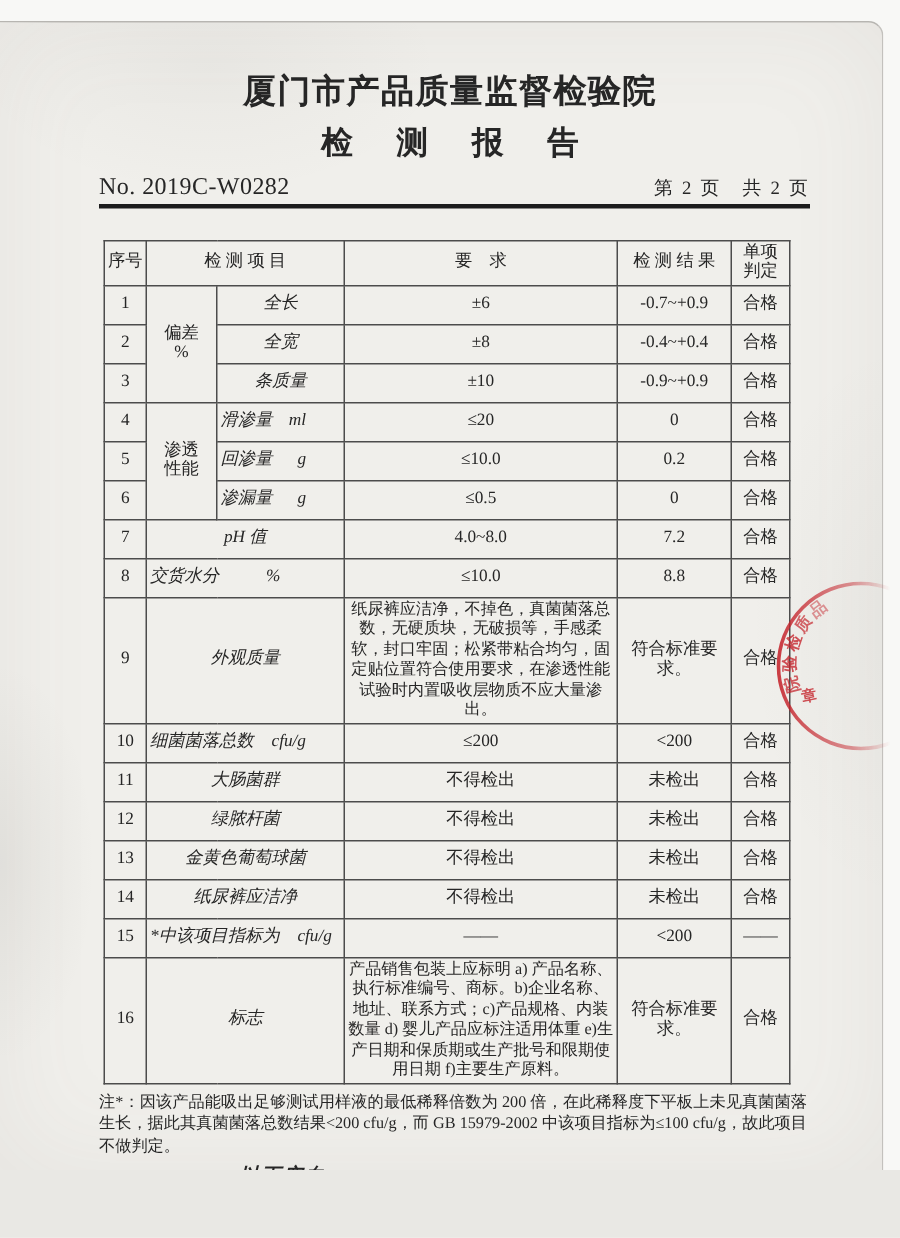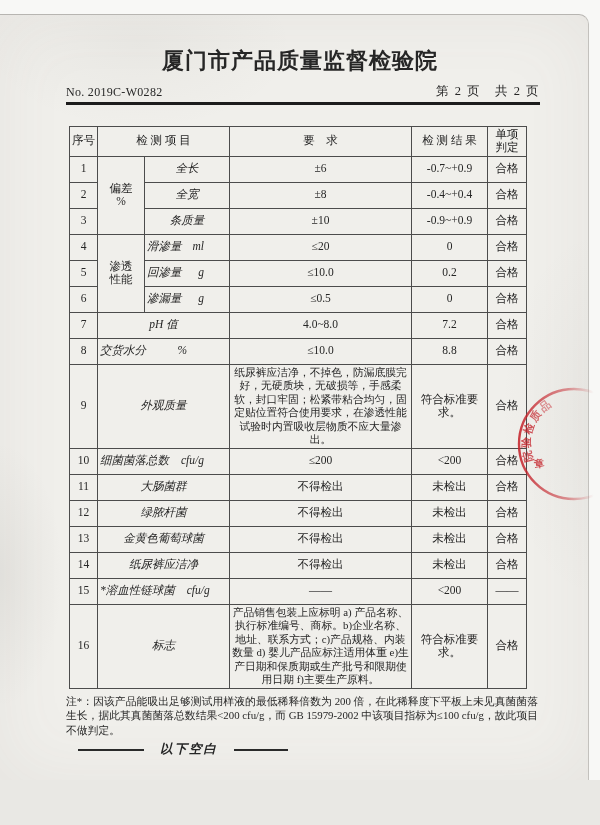--- a/index.html
+++ b/index.html
@@ -20,21 +20,21 @@
     box-shadow: inset 0 0 70px rgba(110,105,95,0.07);
   }
   .content { position:absolute; inset:0; }
 
   .title1 { margin-top:46px; text-align:center; font-size:22px; font-weight:bold; letter-spacing:1px; }
   .title2 { margin-top:5px; text-align:center; font-size:21px; font-weight:bold; letter-spacing:12px; text-indent:12px; }
 
   .meta { margin:7px 60px 0 66px; }
   .cont-note { font-size:11.5px; }
   .meta-row { display:flex; justify-content:space-between; align-items:flex-end; margin-top:2px; }
-  .report-no { font-size:12px; letter-spacing:0.3px;font-family:Liberation Serif, serif; }
+  .report-no { font-size:16px; letter-spacing:0.3px;font-family:Liberation Serif, serif; }
   .page-ind { font-size:12.5px; letter-spacing:1.5px; }
   .rule { height:2.5px; background:#1c1c1c; margin-top:2px; }
 
   table.report { border-collapse:collapse; table-layout:fixed; width:458px; margin:21px 0 0 69px; font-size:11.5px; }
   table.report td { border:1px solid #4c4c4c; text-align:center; vertical-align:middle; padding:1px 2px; line-height:13.5px; }
   tr.hrow { height:30px; } tr.std { height:26px; } tr.tall9 { height:74px; } tr.tall16 { height:84px; }
   td.item { text-align:left; padding-left:7px;font-style:italic; }
   td.pre, .pre { white-space:pre-line; }
   td.long { text-align:justify; font-size:10.8px; line-height:13.4px; padding:3px 6px; }
   td.vtop { vertical-align:top; padding-top:15px; }
@@ -53,20 +53,21 @@
   .stamp text { font-family:"Liberation Serif","DejaVu Serif",serif; font-weight:bold; }
 </style>
 </head>
 <body>
 
 <div class="page">
   <div class="paper"></div>
   <div class="content">
 
     <div class="title1">厦门市产品质量监督检验院</div>
+    <div class="title2">检 测 报 告</div>
 
     <div class="meta">
       <div class="meta-row">
         <span class="report-no">No. 2019C-W0282</span>
         <span class="page-ind">第 2 页　共 2 页</span>
       </div>
       <div class="rule"></div>
     </div>
 
     <table class="report">
@@ -167,21 +168,21 @@
               </div>
         </td>
         <td>≤10.0</td>
         <td>8.8</td>
         <td>合格</td>
       </tr>
 
       <tr class="tall9">
         <td>9</td>
         <td class="item" colspan="2">外观质量</td>
-        <td class="long">纸尿裤应洁净，不掉色，防漏底膜完好，无硬质块，无破损等，手感柔软，封口牢固；松紧带粘合均匀，固定贴位置符合使用要求，在渗透性能试验时内置吸收层物质不应大量渗出。</td>
+        <td class="long">纸尿裤应洁净，不掉色，真菌菌落总数，无硬质块，无破损等，手感柔软，封口牢固；松紧带粘合均匀，固定贴位置符合使用要求，在渗透性能试验时内置吸收层物质不应大量渗出。</td>
         <td>符合标准要求。</td>
         <td>合格</td>
       </tr>
 
       <tr class="std">
         <td>10</td>
         <td class="item" colspan="2">
           <div class="fx">
                 <span>细菌菌落总数</span>
                 <span class="u-gap">cfu/g</span>
@@ -216,21 +217,21 @@
         <td>14</td>
         <td class="item" colspan="2">纸尿裤应洁净</td>
         <td>不得检出</td>
         <td>未检出</td>
         <td>合格</td>
       </tr>
       <tr class="std">
         <td>15</td>
         <td class="item" colspan="2">
           <div class="fx">
-                <span>*溶血性链球菌</span>
+                <span>*中该项目指标为</span>
                 <span class="u-gap">cfu/g</span>
               </div>
         </td>
         <td>——</td>
         <td>&lt;200</td>
         <td>——</td>
       </tr>
 
       <tr class="tall16">
         <td>16</td>

